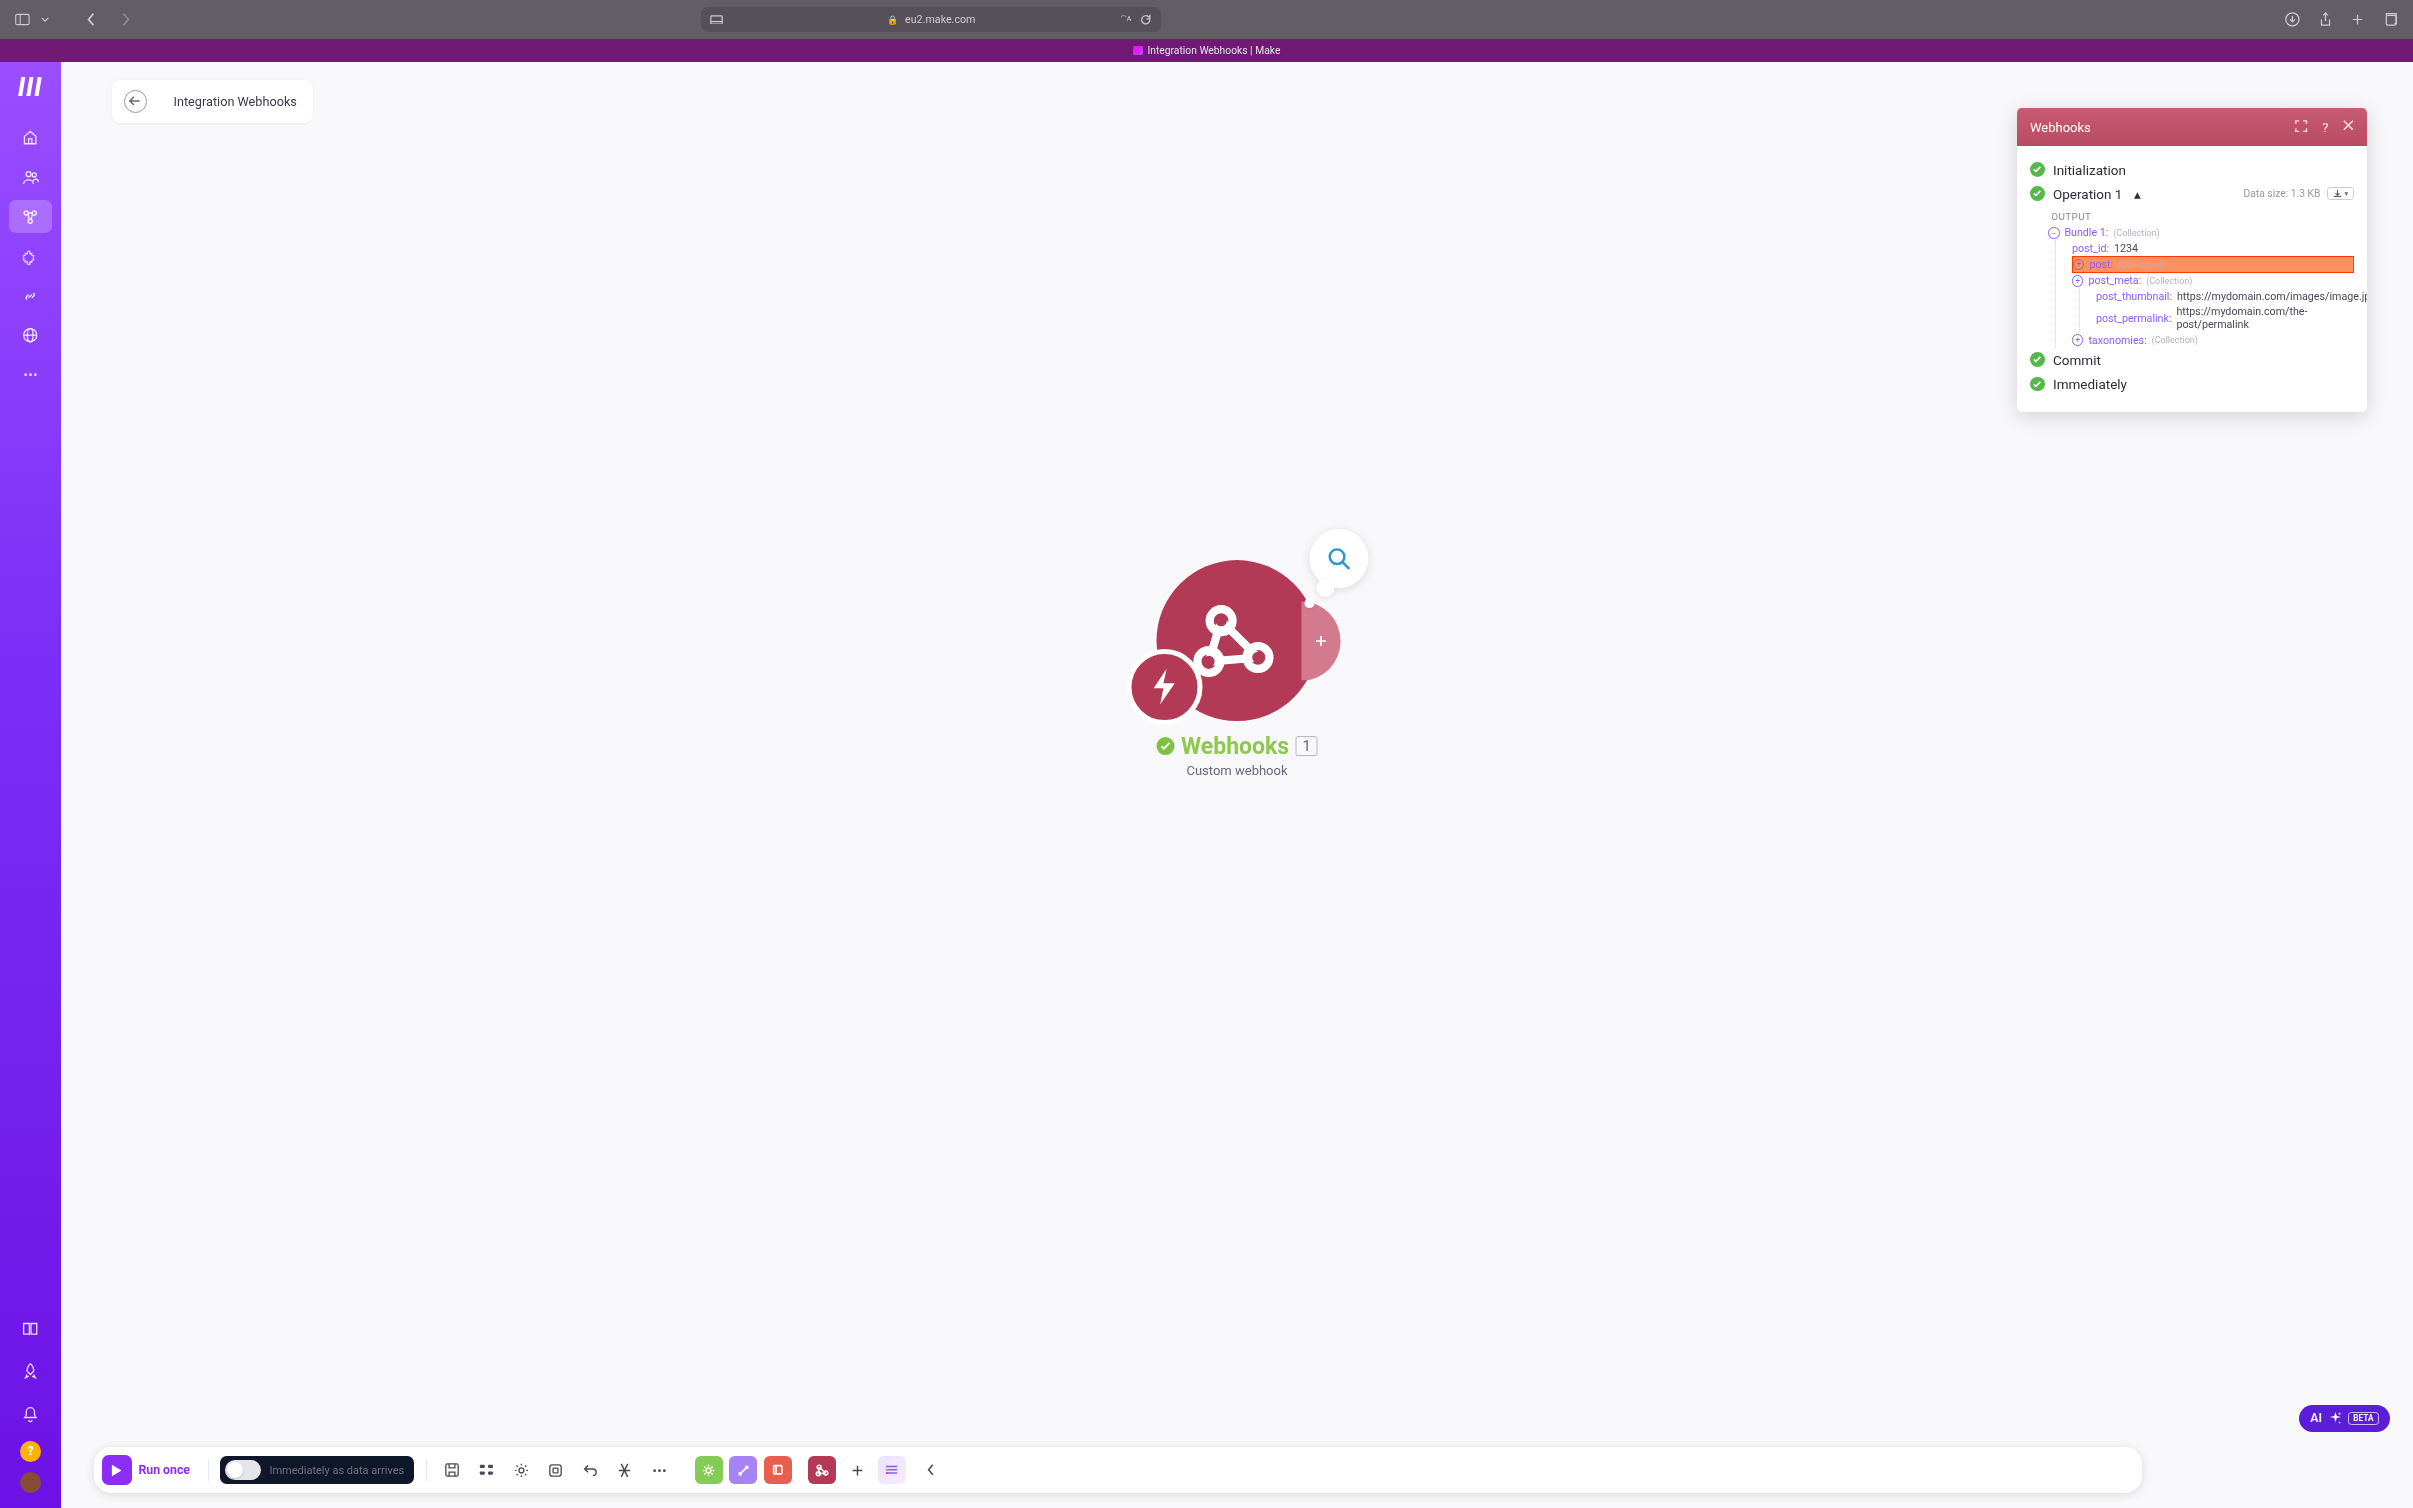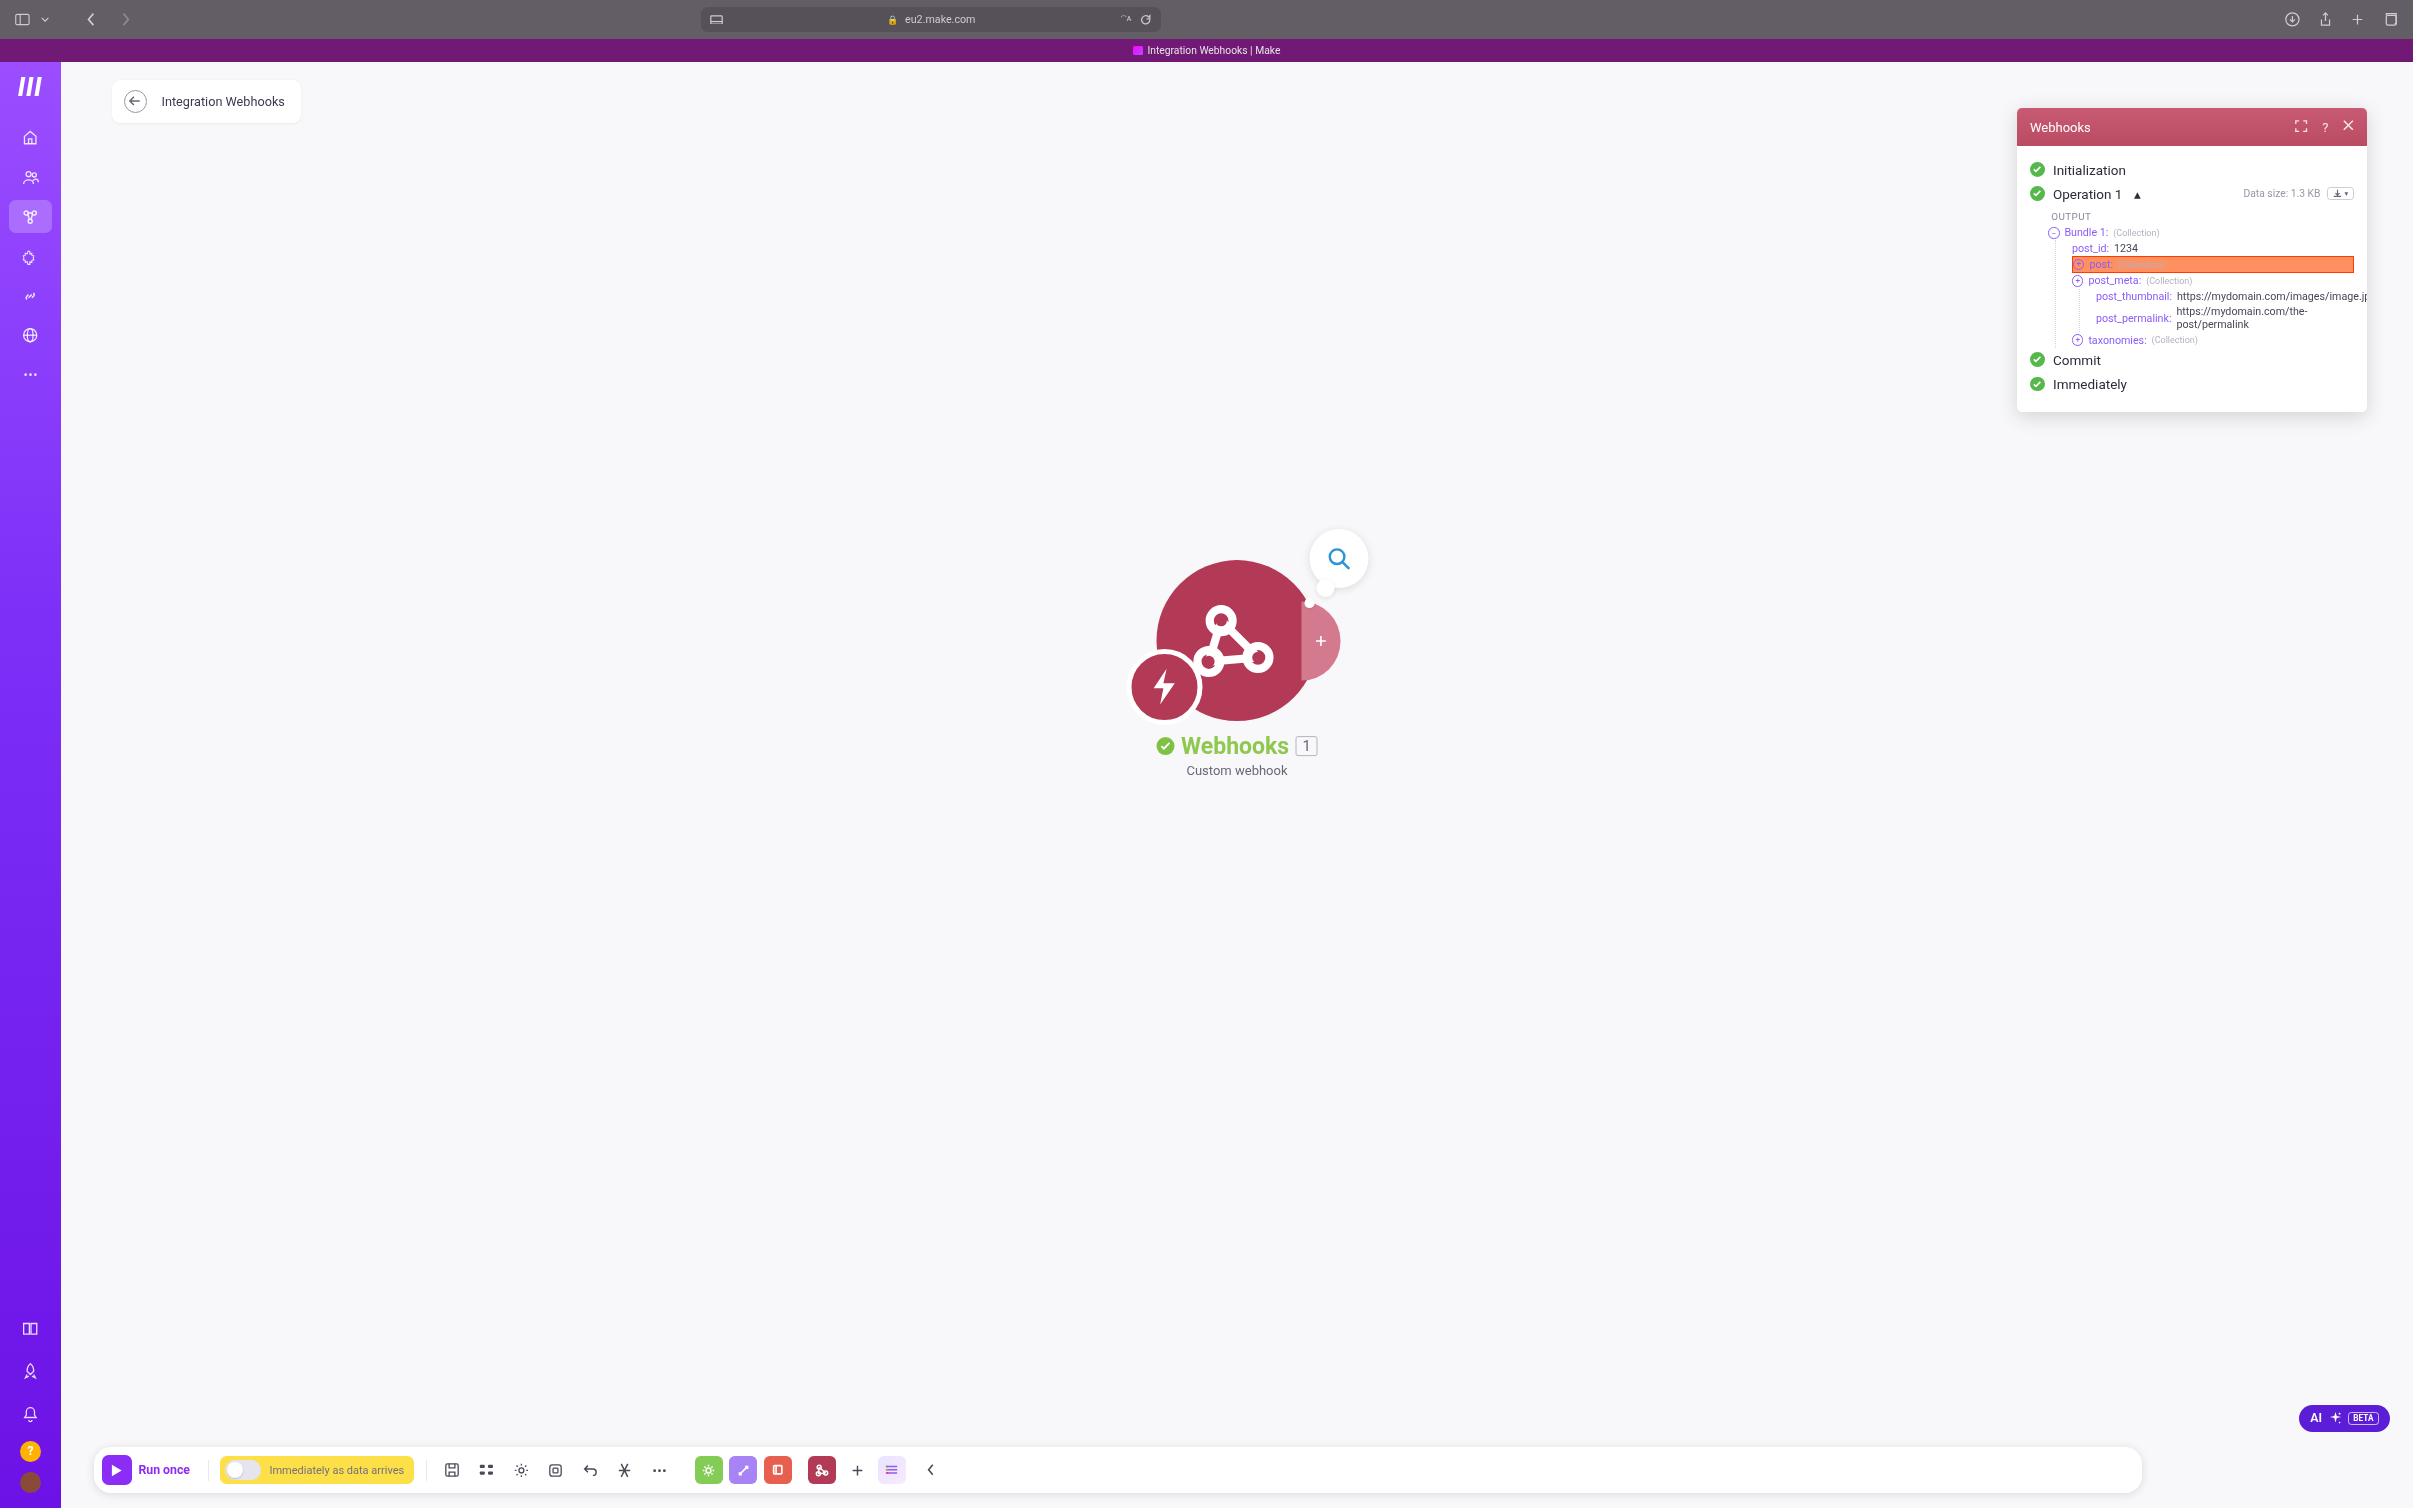--- a/index.html
+++ b/index.html
@@ -24,21 +24,21 @@
   .sidebar { width: 61px; background: linear-gradient(180deg,#9b4dff 0%, #7b2ff7 40%, #6d12e6 100%); display: flex; flex-direction: column; align-items: center; padding: 14.8px 0; gap: 6.6px; }
   .logo { width: 24.6px; height: 19.7px; margin-bottom: 18px; }
   .sidebar-item { width: 43px; height: 33px; display:flex; align-items:center; justify-content:center; border-radius:6.6px; color: rgba(255,255,255,0.85); }
   .sidebar-item.active { background: rgba(255,255,255,0.22); }
   .sidebar-bottom { margin-top: auto; display:flex; flex-direction:column; align-items:center; gap:9.9px; }
   .help-badge { width:21.3px; height:21.3px; background:#ffb300; border-radius:50%; color:#fff; display:flex; align-items:center; justify-content:center; font-size:12.3px; font-weight:700; }
   .avatar { width:21.3px; height:21.3px; border-radius:50%; background:#8a4a3a; }
 
   .canvas { flex:1; position: relative; background:#f8f7fa; }
 
-  .breadcrumb { position:absolute; top:18px; left:51px; background:#fff; border-radius:8.2px; padding:9.9px 16.4px 9.9px 11.5px; display:flex; align-items:center; gap:15px; box-shadow:0 0.8px 2.5px rgba(0,0,0,0.06); }
+  .breadcrumb { position:absolute; top:18px; left:51px; background:#fff; border-radius:8.2px; padding:9.9px 16.4px 9.9px 11.5px; display:flex; align-items:center; gap:27px; box-shadow:0 0.8px 2.5px rgba(0,0,0,0.06); }
   .back-circle { width:23px; height:23px; border:1.2px solid #9a96a5; border-radius:50%; display:flex; align-items:center; justify-content:center; color:#6a6575; }
   .breadcrumb-title { font-size:12.7px; color:#3d3950; }
 
   
   .node-wrap { position:absolute; left: 50%; top: 42%; transform: translate(-50%,-50%); text-align:center; }
   .magnifier-bubble { position:absolute; top:-31px; right:-51px; width:59px; height:59px; background:#fff; border-radius:50%; box-shadow:0 1.6px 8.2px rgba(0,0,0,0.12); display:flex; align-items:center; justify-content:center; }
   .magnifier-bubble::after { content:""; position:absolute; bottom:-8.2px; left:6.6px; width:18px; height:18px; background:#fff; border-radius:50%; box-shadow:0 1.6px 4.9px rgba(0,0,0,0.1); }
   .mini-bubble { position:absolute; bottom:-19.7px; left:-4.9px; width:9.9px; height:9.9px; background:#fff; border-radius:50%; box-shadow:0 0.8px 3.3px rgba(0,0,0,0.1); }
   .node-big { width:161px; height:161px; background:#b23a56; border-radius:50%; display:flex; align-items:center; justify-content:center; position:relative; }
   .add-half { position:absolute; right:-23px; top:50%; transform:translateY(-50%); width:39px; height:79px; background:#d47a8f; border-radius:0 79px 79px 0; display:flex; align-items:center; justify-content:center; }
@@ -76,21 +76,21 @@
   .ai-pill { position:absolute; right:23px; bottom:76px; background:#5b1dd6; color:#fff; border-radius:820px; padding:6.6px 11.5px; display:flex; align-items:center; gap:6.6px; font-size:12.3px; font-weight:600; }
   .beta-tag { border:0.8px solid rgba(255,255,255,0.7); border-radius:3.3px; font-size:8.2px; padding:0.8px 4.1px; font-weight:700; }
 
   
   .toolbar { position:absolute; left:33px; right:271px; bottom:14.8px; background:#fff; border-radius:17px; height:46px; box-shadow:0 1.6px 9.9px rgba(0,0,0,0.12); display:flex; align-items:center; padding:0 8.2px; gap:6.6px; }
   .run-btn { background:#8b2df5; width:29.6px; height:29.6px; border-radius:6.6px; display:flex; align-items:center; justify-content:center; color:#fff; }
   .run-label { color:#8b2df5; font-weight:700; font-size:12.3px; margin-right:6.6px; }
   .vdiv { width:0.8px; height:21.3px; background:#e8e6ee; margin:0 4.9px; }
   .toggle { width:36px; height:19.7px; background:#e6e4ec; border-radius:820px; position:relative; }
   .toggle::after { content:""; width:16.4px; height:16.4px; background:#fff; border-radius:50%; position:absolute; top:1.6px; left:1.6px; box-shadow:0 0.8px 1.6px rgba(0,0,0,0.2); }
-  .toggle-wrap { background:#fde047; border-radius:6.6px; padding:4.1px 9.9px 4.1px 4.9px; display:flex; align-items:center; gap:8.2px; }
+  .toggle-wrap { background:#0f172a; border-radius:6.6px; padding:4.1px 9.9px 4.1px 4.9px; display:flex; align-items:center; gap:8.2px; }
   .toggle-label { color:#74707f; font-size:11px; }
   .tb-icon { width:28px; height:28px; display:flex; align-items:center; justify-content:center; color:#4d4a58; border-radius:5.7px; }
   .tb-green { background:#85cc57; color:#fff; }
   .tb-purple { background:#a883f5; color:#fff; }
   .tb-red { background:#e7604f; color:#fff; }
   .tb-pink { background:#b23a56; color:#fff; margin-left:9.9px; }
   .tb-colourful { background:linear-gradient(135deg,#e9e4ff,#f8e9ff); }
   .tb-chev { margin-left:4.9px; }
 
   svg { display:block; }

